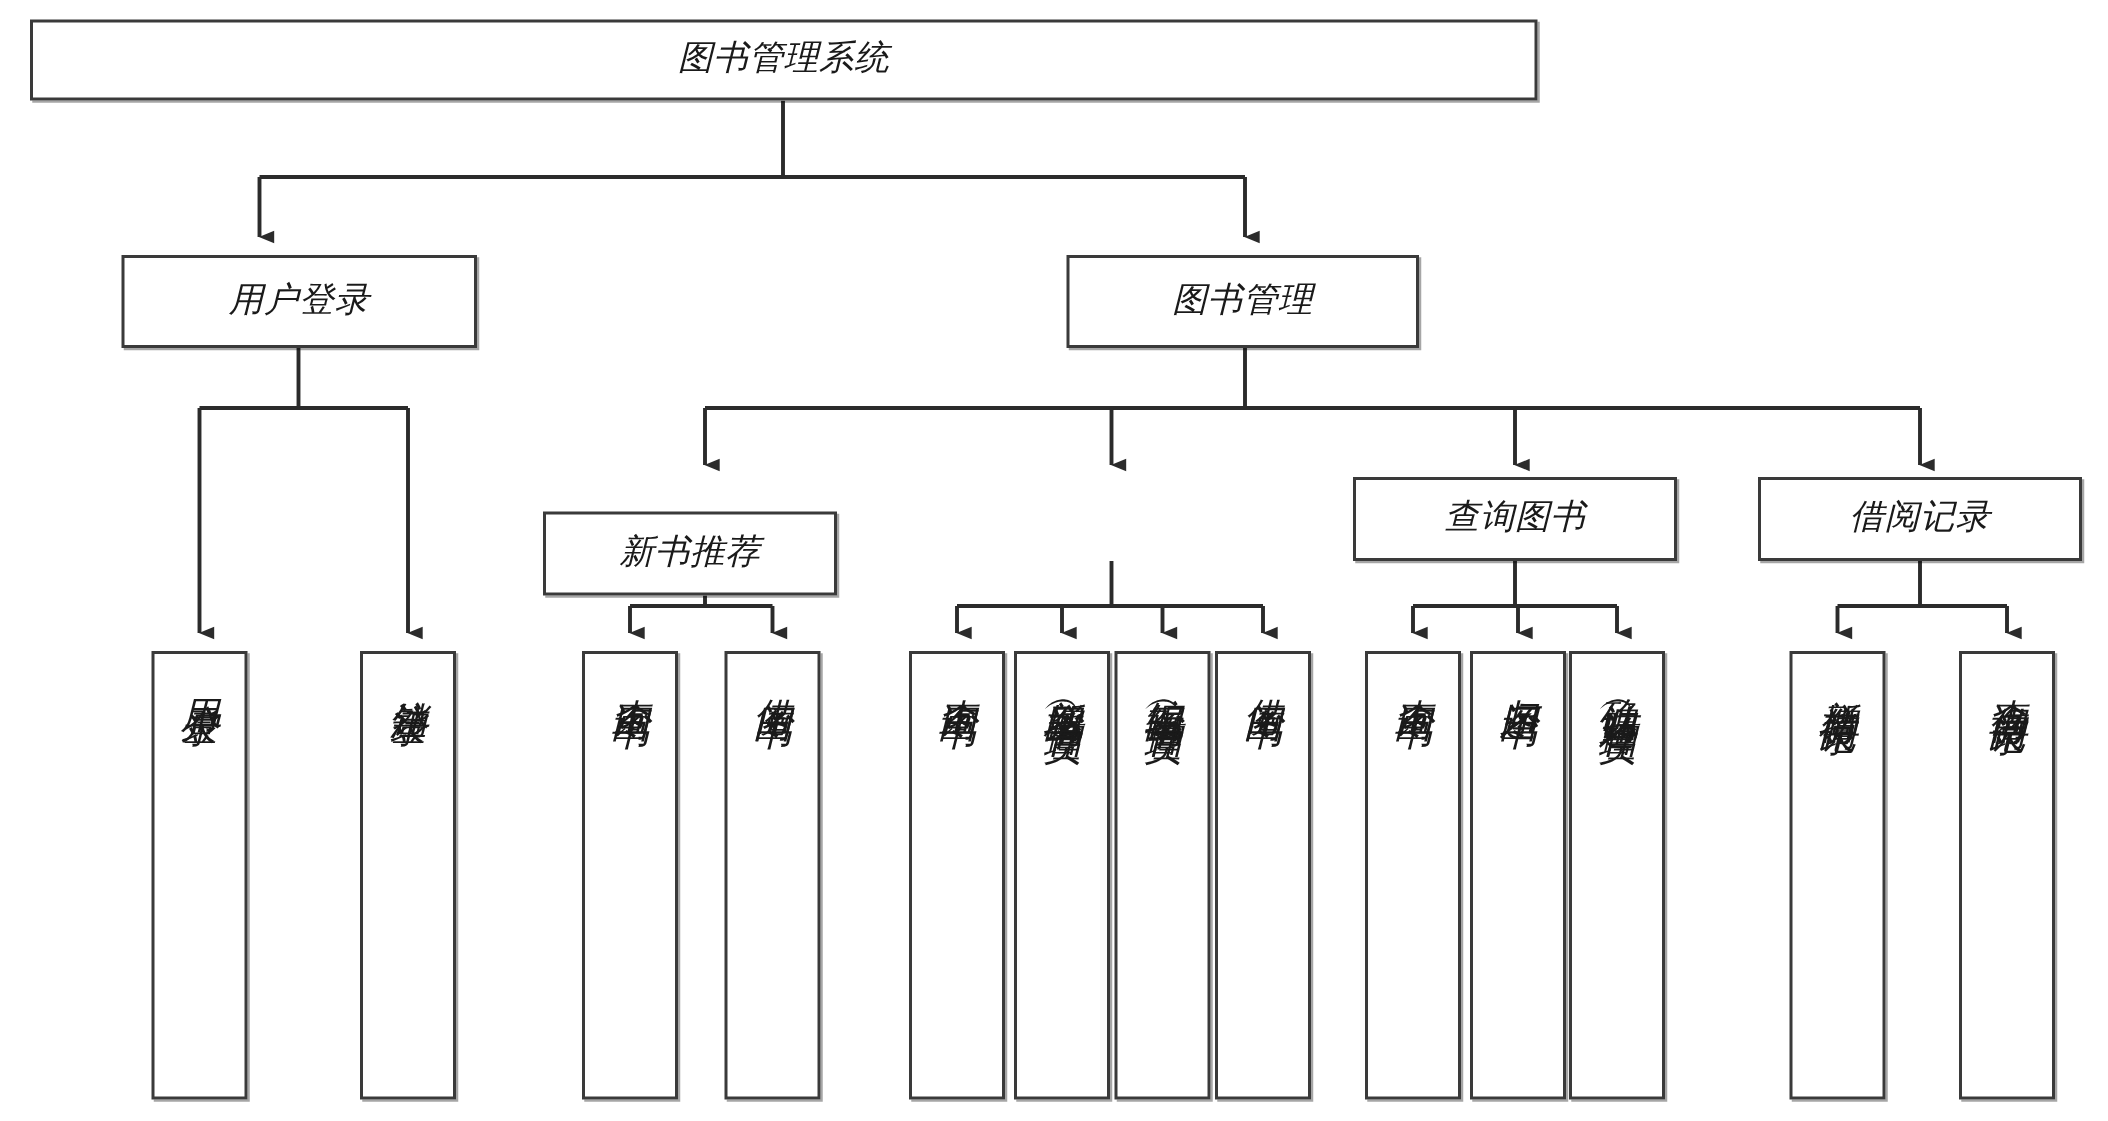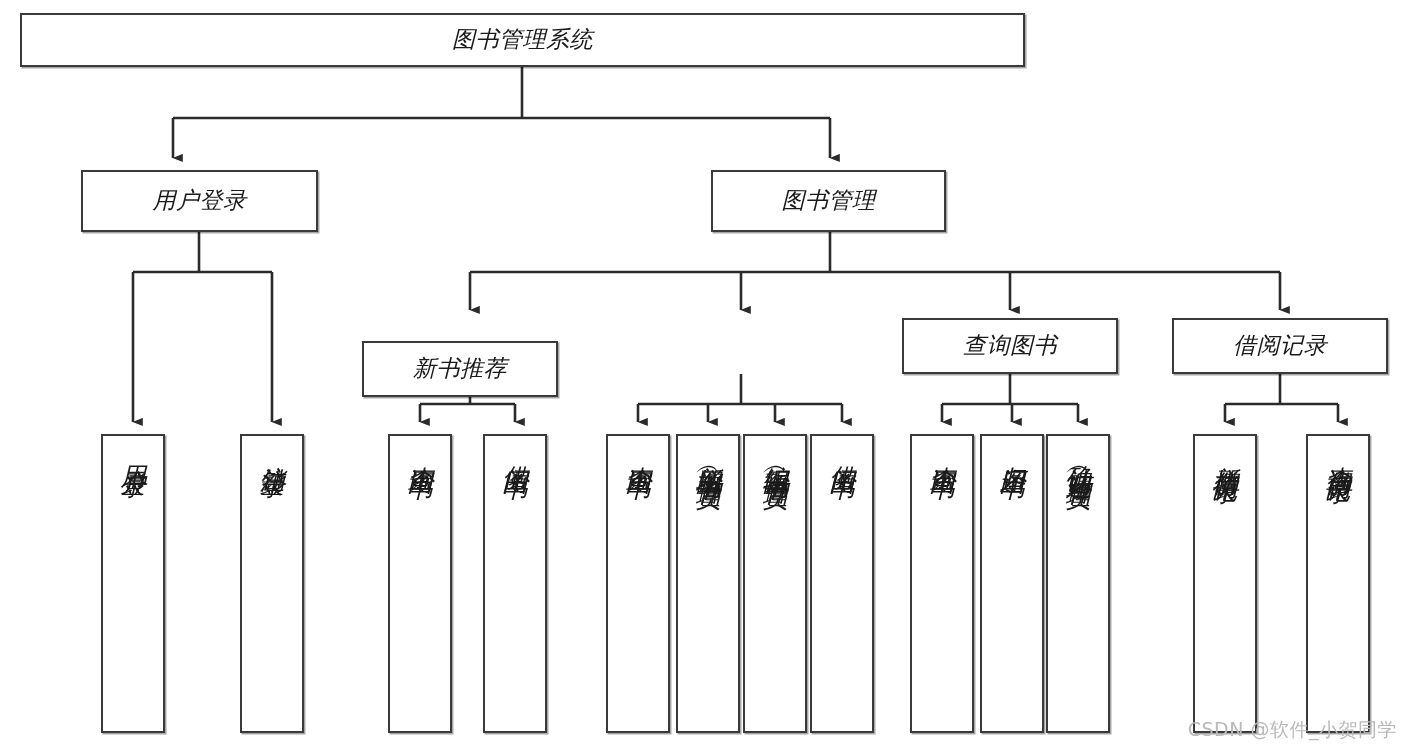--- a/index.html
+++ b/index.html
@@ -190,15 +190,14 @@
     <span class="label">确认归还（管理员）</span>
   </div>
 
   <div class="node vert" style="left:1193px; top:434px; width:64px; height:299px;">
     <span class="label">新增借阅记录</span>
   </div>
   <div class="node vert" style="left:1306px; top:434px; width:64px; height:299px;">
     <span class="label">查询借阅记录</span>
   </div>
 
-  <div id="watermark">CSDN @软件_小贺同学</div>
 
 </div>
 
 </body></html>

